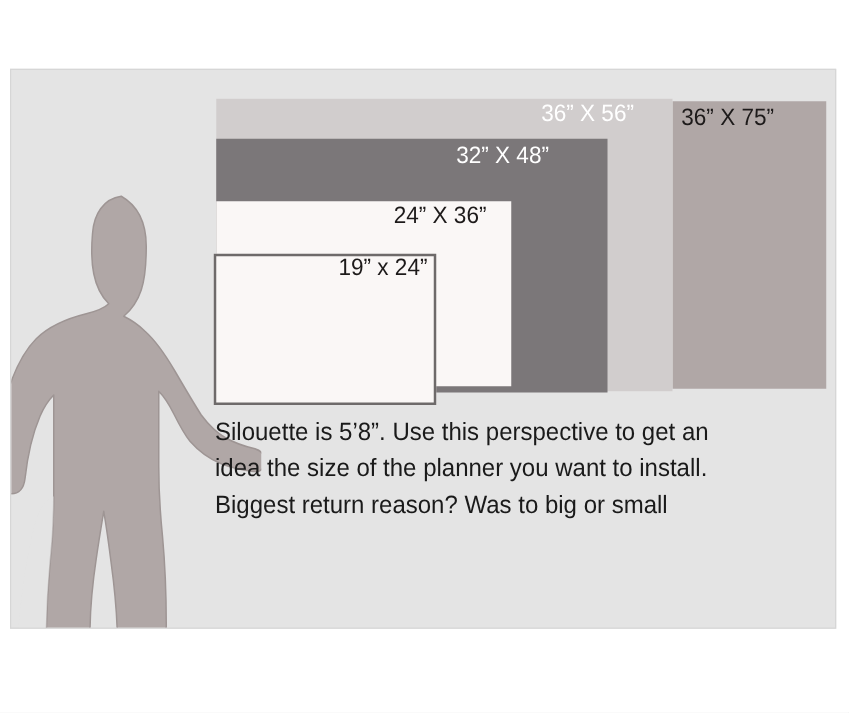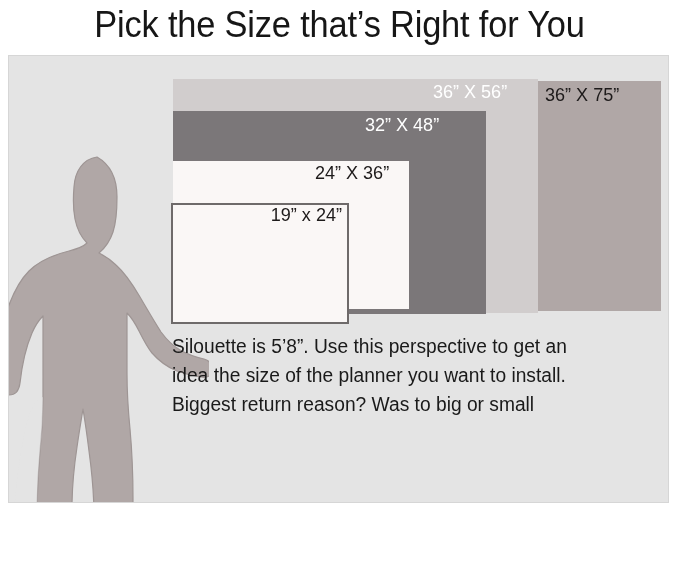--- a/index.html
+++ b/index.html
@@ -176,23 +176,20 @@
   .caption-line {
     display: block;
     white-space: nowrap;
   }
 </style>
 </head>
 <body>
 
 <div id="stage">
 
-  <div id="title-bar">
-    <div id="page-title">Pick the Size that’s Right for You</div>
-  </div>
 
   <div id="panel">
 
     <div class="size-rect" id="rect-36x75"></div>
 
     <div class="size-rect" id="rect-36x56"></div>
 
     <div class="size-rect" id="rect-32x48"></div>
 
     <div class="size-rect" id="rect-24x36"></div>

